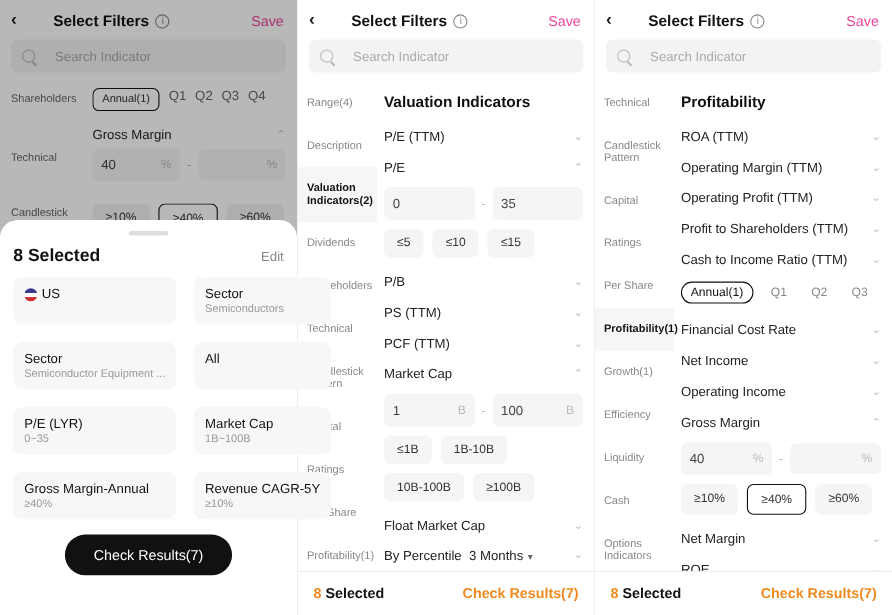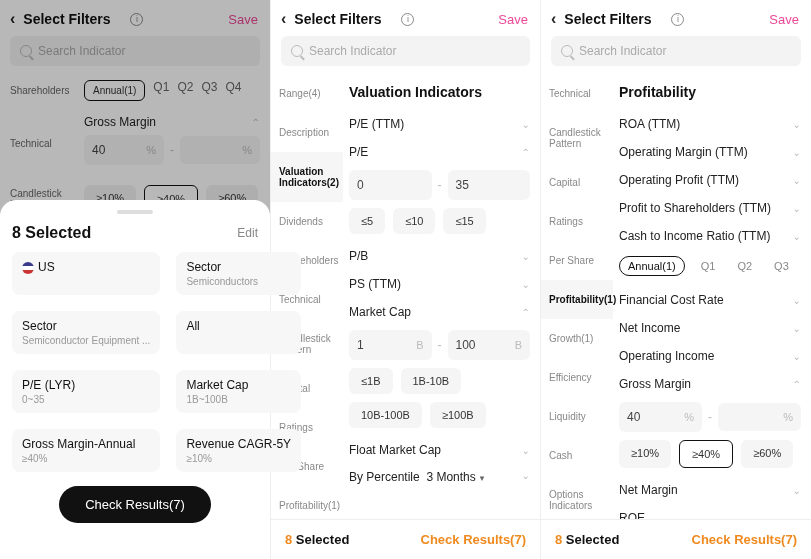--- a/index.html
+++ b/index.html
@@ -3,26 +3,26 @@
 <meta charset="utf-8">
 <style>
   * { box-sizing: border-box; margin: 0; padding: 0; font-family: -apple-system, Helvetica, Arial, sans-serif; }
   body { background: #f5f5f5; display: flex; gap: 0; width: 811px; height: 559px; overflow: hidden; font-size: 12px; color: #111; }
   .panel { position: relative; height: 559px; background: #fff; display: flex; flex-direction: column; }
   .p1 { width: 270px; }
   .p2 { width: 270px; border-left: 1px solid #eee; }
   .p3 { width: 271px; border-left: 1px solid #eee; }
 
   .header { display: flex; align-items: center; padding: 10px 12px 8px 10px; font-weight: 600; font-size: 14px; }
-  .hdr-title { flex: 1; display: flex; align-items: center; gap: 20px; }
+  .hdr-title { flex: 1; display: flex; align-items: center; gap: 6px; margin-left: 25px; }
   .info-ic { width: 13px; height: 13px; border: 1px solid #888; border-radius: 50%; display: inline-flex; align-items: center; justify-content: center; font-size: 9px; color: #888; font-weight: 400; }
   .save { color: #ec4899; font-weight: 500; font-size: 13px; }
   .back { font-size: 16px; margin-right: 8px; color: #222; }
 
-  .searchbar { margin: 0 10px 8px 10px; background: #f3f3f3; border-radius: 6px; padding: 8px 10px; display: flex; align-items: center; gap: 6px; color: #aaa; font-size: 12px; }
+  .searchbar { margin: 0 10px 8px 10px; background: #f3f3f3; border-radius: 6px; padding: 8px 10px; display: flex; align-items: center; gap: 18px; color: #aaa; font-size: 12px; }
   .search-ic { width: 12px; height: 12px; border: 1.5px solid #bbb; border-radius: 50%; position: relative; }
   .search-ic::after { content: ""; position: absolute; width: 5px; height: 1.5px; background: #bbb; bottom: -2px; right: -3px; transform: rotate(45deg); }
 
   .body2, .body3 { flex: 1; display: flex; overflow: hidden; }
   .sidecol { width: 72px; flex-shrink: 0; font-size: 10px; color: #888; }
   .sidecol .sitem { padding: 14px 6px 14px 8px; line-height: 1.1; }
   .sidecol .sitem.active { background: #f6f6f6; color: #111; font-weight: 600; }
   .maincol { flex: 1; padding: 0 10px 0 6px; overflow: hidden; }
 
   .sec-title { font-weight: 700; font-size: 14px; margin: 10px 0 10px 0; }
@@ -232,20 +232,24 @@
 
       <div class="row">
           <span>P/B</span>
           <span class="chev down"></span>
         </div>
       <div class="row">
           <span>PS (TTM)</span>
           <span class="chev down"></span>
         </div>
       <div class="row">
+          <span>PCF (TTM)</span>
+          <span class="chev down"></span>
+        </div>
+      <div class="row">
           <span>Market Cap</span>
           <span class="chev up"></span>
         </div>
       <div class="rangebox">
         <div class="rinput">
             <span>1</span>
             <span class="unit">B</span>
           </div>
         <span class="dash">-</span>
         <div class="rinput">

